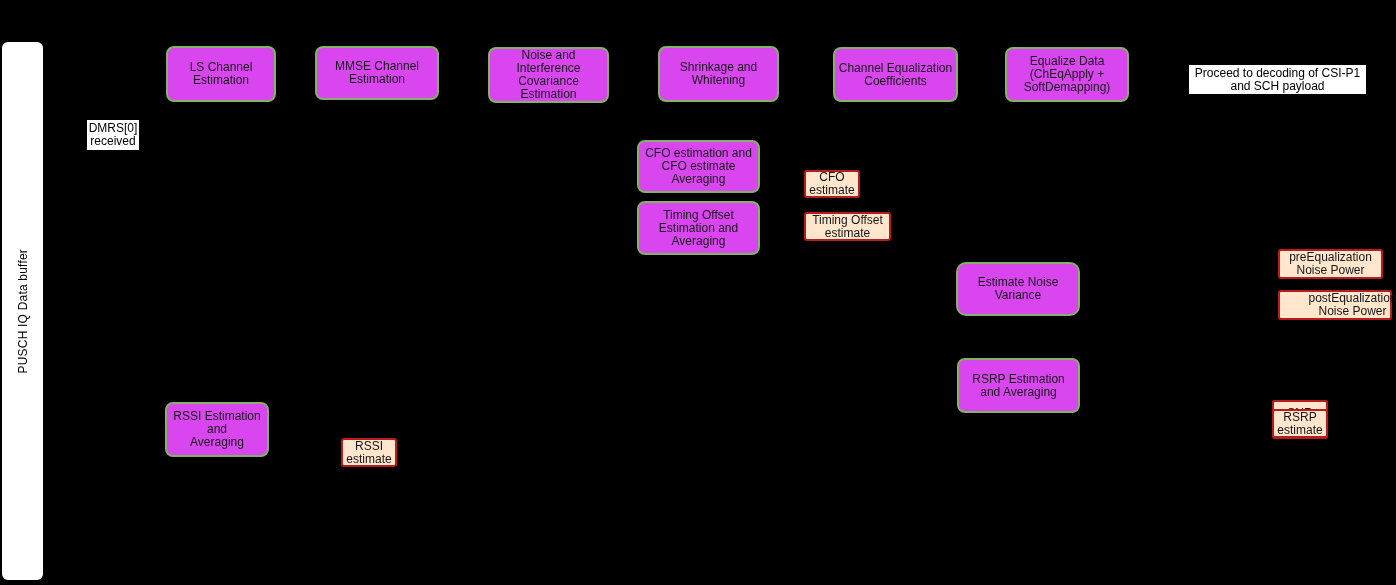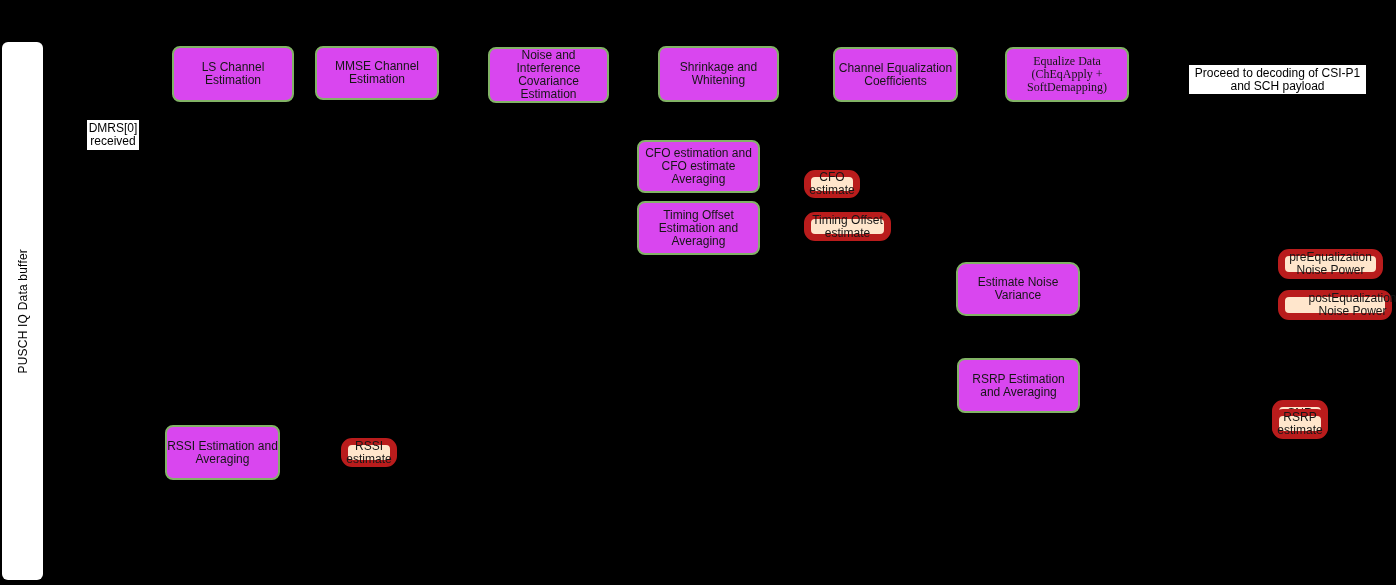--- a/index.html
+++ b/index.html
@@ -27,22 +27,22 @@
     color: #161616;
     box-sizing: border-box;
   }
   .process {
     background: #d946ef;
     border: 2px solid #82b366;
     border-radius: 8px;
   }
   .output {
     background: #ffe6cc;
-    border: 7px solid #b91c1c;
-    border-radius: 11px;
+    border: 2px solid #b91c1c;
+    border-radius: 3px;
   }
   .whitelabel {
     background: #ffffff;
     color: #000000;
   }
   .buffer-bar {
     position: absolute;
     left: 2px;
     top: 42px;
     width: 41px;
@@ -70,33 +70,33 @@
 
   <div class="buffer-bar">
     <span class="buffer-text">PUSCH IQ Data buffer</span>
   </div>
 
   <div class="node whitelabel" style="left:87px;  top:120px; width:52px;  height:30px;">DMRS[0]
 received</div>
   <div class="node whitelabel" style="left:1189px; top:65px; width:177px; height:29px;">Proceed to decoding of CSI-P1
 and SCH payload</div>
 
-  <div class="node process" style="left:172px;  top:46px; width:122px; height:56px;">LS Channel
+  <div class="node process" style="left:166px;  top:46px; width:110px; height:56px;">LS Channel
 Estimation</div>
   <div class="node process" style="left:315px;  top:46px; width:124px; height:54px;">MMSE Channel
 Estimation</div>
   <div class="node process" style="left:488px;  top:47px; width:121px; height:56px;">Noise and
 Interference
 Covariance
 Estimation</div>
   <div class="node process" style="left:658px;  top:46px; width:121px; height:56px;">Shrinkage and
 Whitening</div>
   <div class="node process" style="left:833px;  top:47px; width:125px; height:55px;">Channel Equalization
 Coefficients</div>
-  <div class="node process" style="left:1005px; top:47px; width:124px; height:55px;font-family:Liberation Serif, serif;">Equalize Data
+  <div class="node process" style="left:1005px; top:47px; width:124px; height:55px;">Equalize Data
 (ChEqApply +
 SoftDemapping)</div>
 
   <div class="node process" style="left:637px; top:140px; width:123px; height:53px;">CFO estimation and
 CFO estimate
 Averaging</div>
   <div class="node process" style="left:637px; top:201px; width:123px; height:54px;">Timing Offset
 Estimation and
 Averaging</div>
   <div class="node output" style="left:804px; top:170px; width:56px; height:28px;">CFO
@@ -111,18 +111,18 @@
   <div class="node output" style="left:1278px; top:290px; width:114px; height:30px;padding-left:35px;">postEqualization
 Noise Power</div>
 
   <div class="node process" style="left:957px;  top:358px; width:123px; height:55px;">RSRP Estimation
 and Averaging</div>
   <div class="node output" style="left:1272px; top:357px; width:56px; height:39px;margin-top:43px;">SNR
 estimate</div>
   <div class="node output" style="left:1272px; top:409px; width:56px; height:29px;">RSRP
 estimate</div>
 
-  <div class="node process" style="left:165px; top:425px; width:115px; height:55px;">RSSI Estimation and
+  <div class="node process" style="left:165px; top:402px; width:104px; height:55px;">RSSI Estimation and
 Averaging</div>
   <div class="node output" style="left:341px; top:438px; width:56px; height:29px;">RSSI
 estimate</div>
 
 </div>
 
 </body></html>

